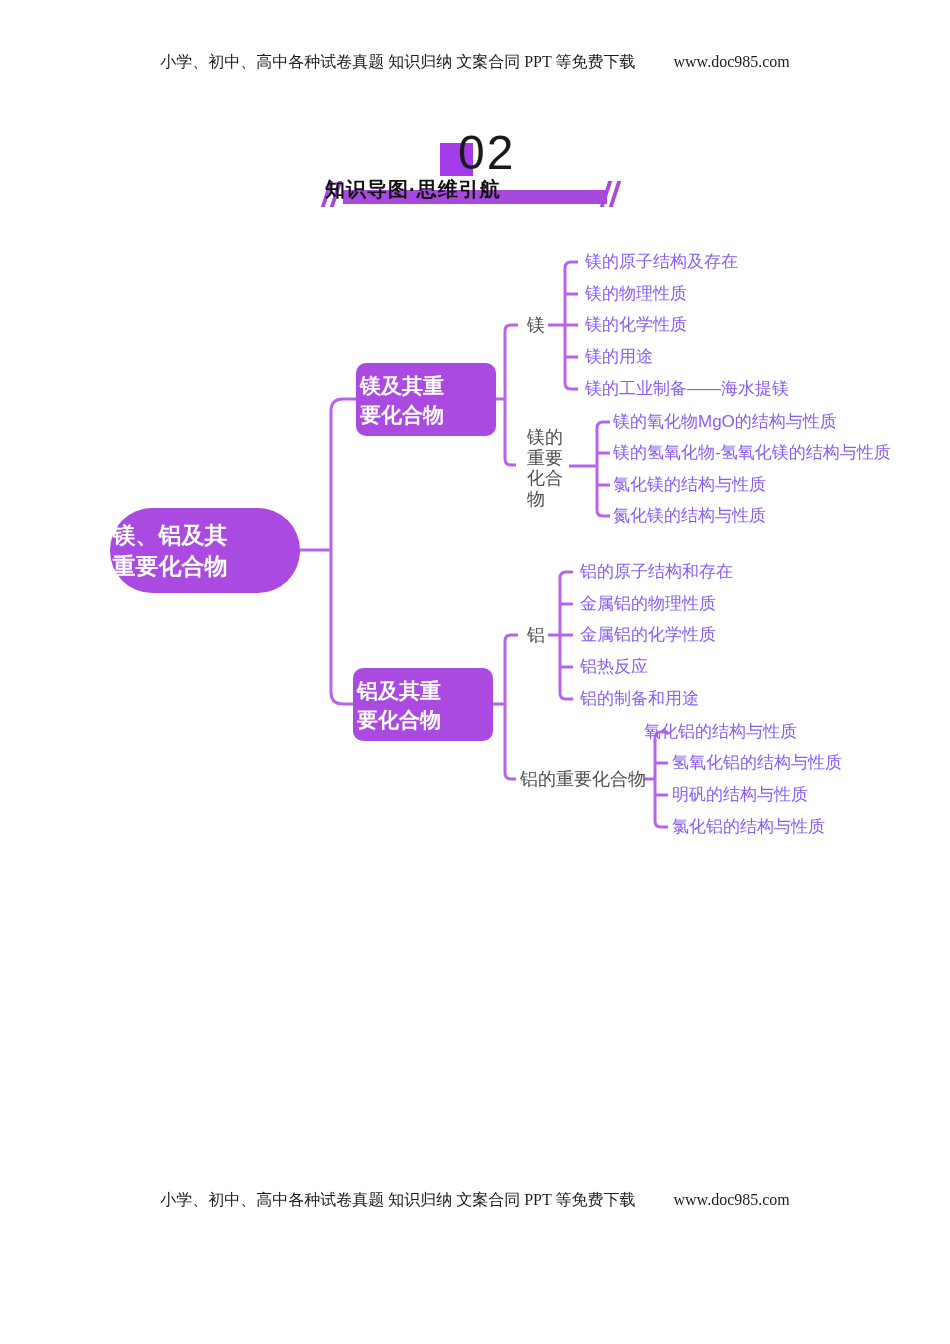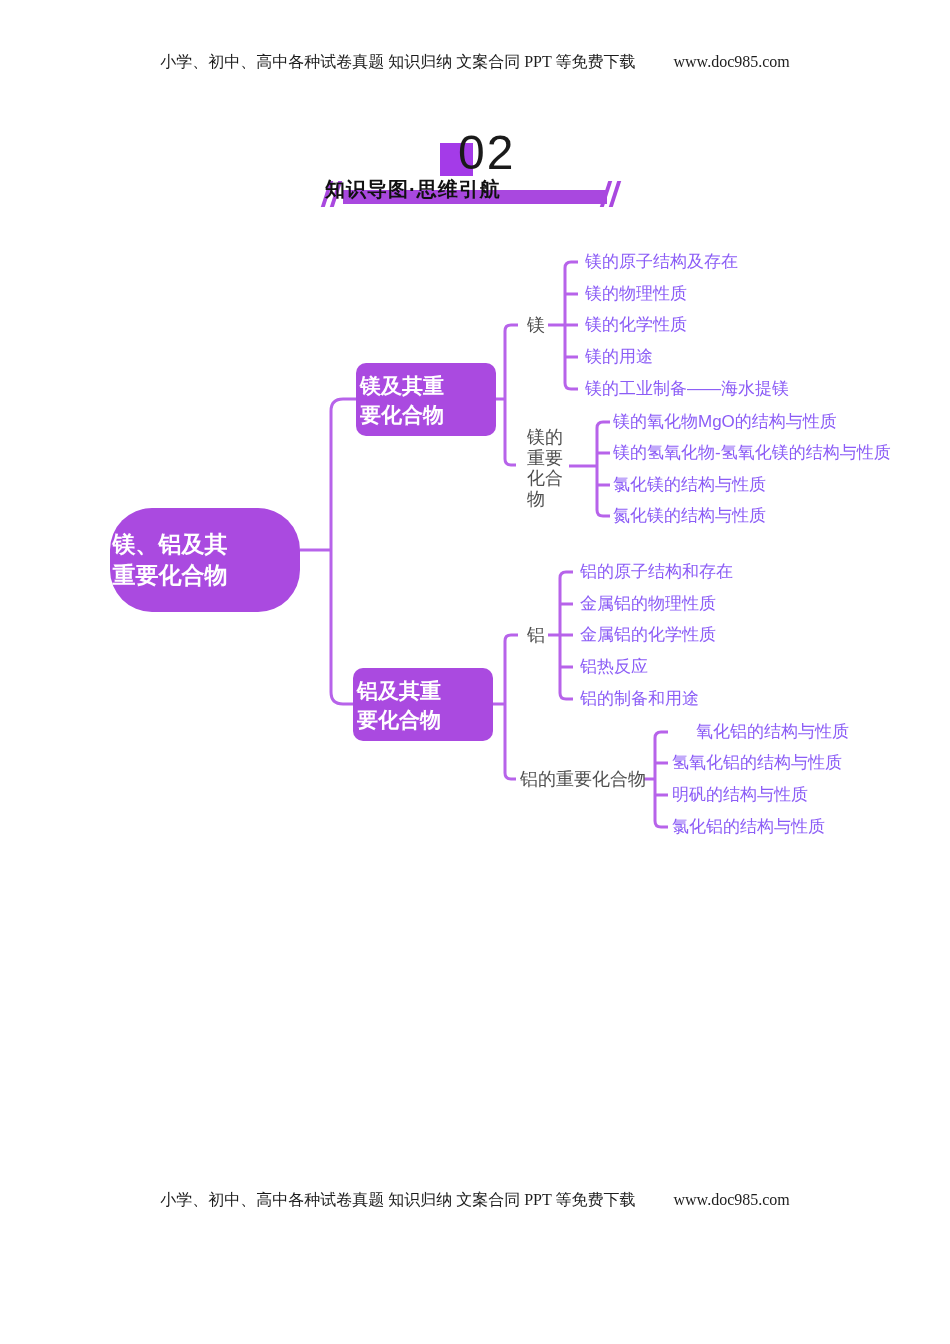--- a/index.html
+++ b/index.html
@@ -109,21 +109,21 @@
     display: flex;
     align-items: center;
     justify-content: flex-start;
     background: #AA4AE0;
     color: #ffffff;
     font-weight: 700;
     text-align: center;
   }
   .node-root {
     left: 110px; top: 508px;
-    width: 190px; height: 104px;
+    width: 190px; height: 85px;
     border-radius: 42px;
   }
   .node-root .node-label {
     width: 120px;
     font-size: 23px;
     line-height: 31px;
     word-break: break-all;
   }
   .node-branch {
     width: 140px; height: 73px;
@@ -238,21 +238,21 @@
   <div class="leaf" style="left:613px; top:442px;">镁的氢氧化物-氢氧化镁的结构与性质</div>
   <div class="leaf" style="left:613px; top:474px;">氯化镁的结构与性质</div>
   <div class="leaf" style="left:613px; top:505px;">氮化镁的结构与性质</div>
 
   <div class="leaf" style="left:580px; top:561px;">铝的原子结构和存在</div>
   <div class="leaf" style="left:580px; top:593px;">金属铝的物理性质</div>
   <div class="leaf" style="left:580px; top:624px;">金属铝的化学性质</div>
   <div class="leaf" style="left:580px; top:656px;">铝热反应</div>
   <div class="leaf" style="left:580px; top:688px;">铝的制备和用途</div>
 
-  <div class="leaf" style="left:696px; top:721px;">氧化铝的结构与性质</div>
+  <div class="leaf" style="left:644px; top:721px;">氧化铝的结构与性质</div>
   <div class="leaf" style="left:672px; top:752px;">氢氧化铝的结构与性质</div>
   <div class="leaf" style="left:672px; top:784px;">明矾的结构与性质</div>
   <div class="leaf" style="left:672px; top:816px;">氯化铝的结构与性质</div>
 
   <div class="watermark bottom">
     <span>小学、初中、高中各种试卷真题 知识归纳 文案合同 PPT 等免费下载</span>
     <span>www.doc985.com</span>
   </div>
 
 </div>

